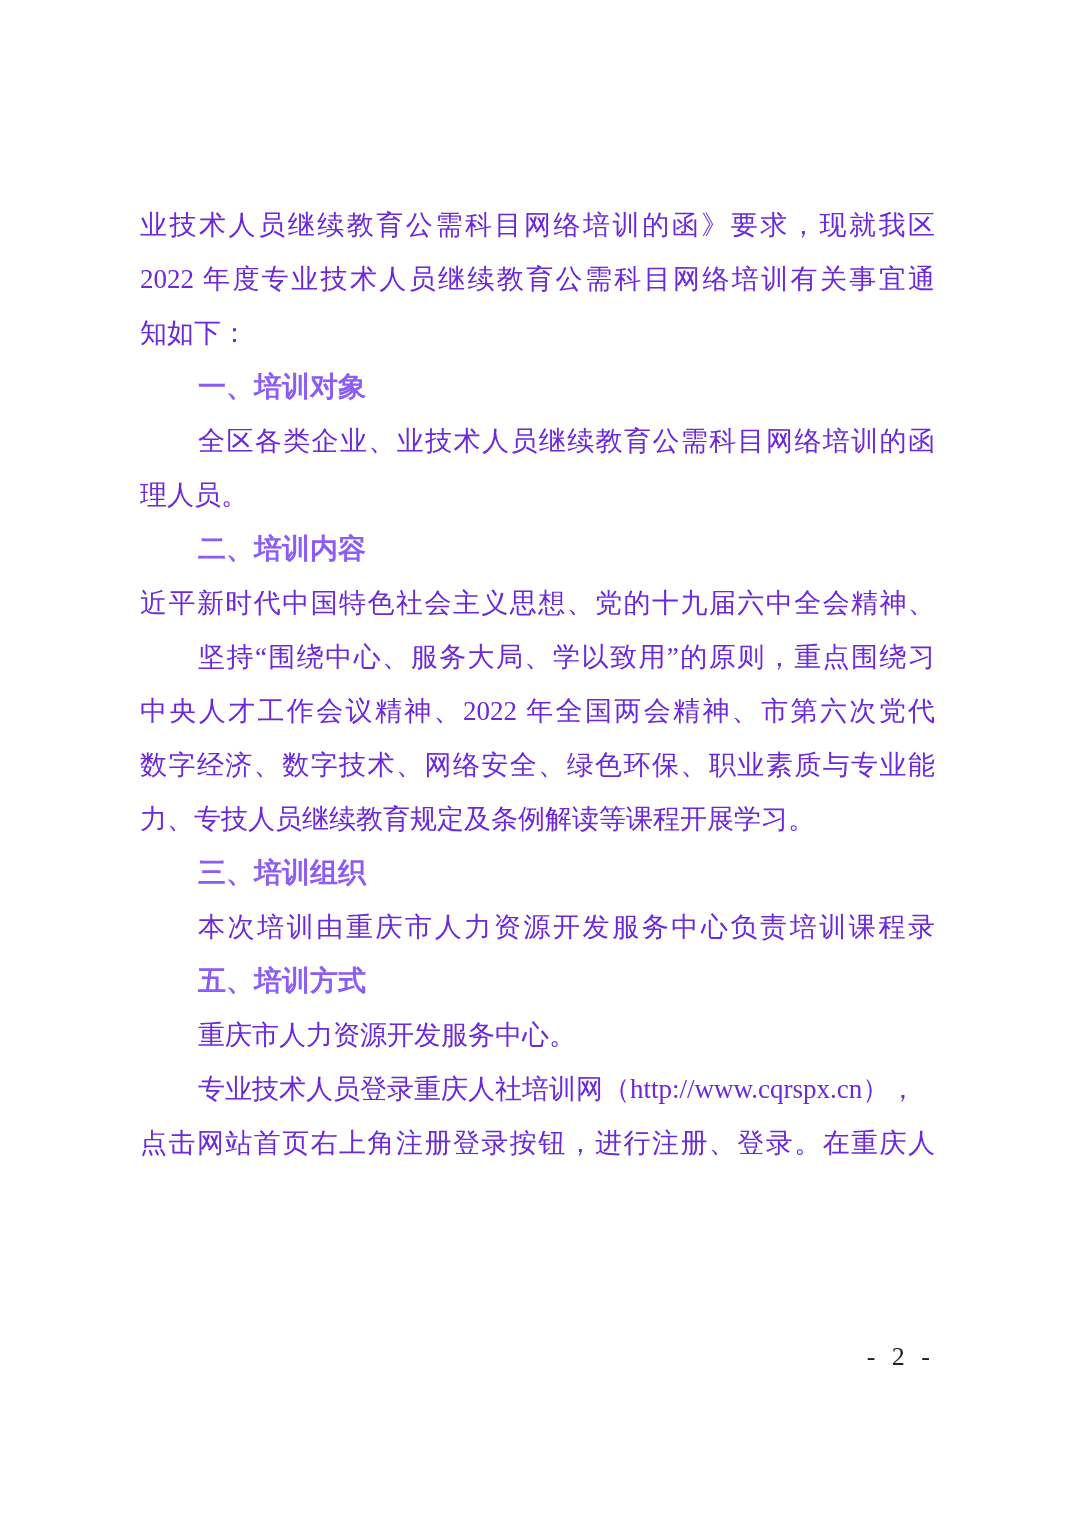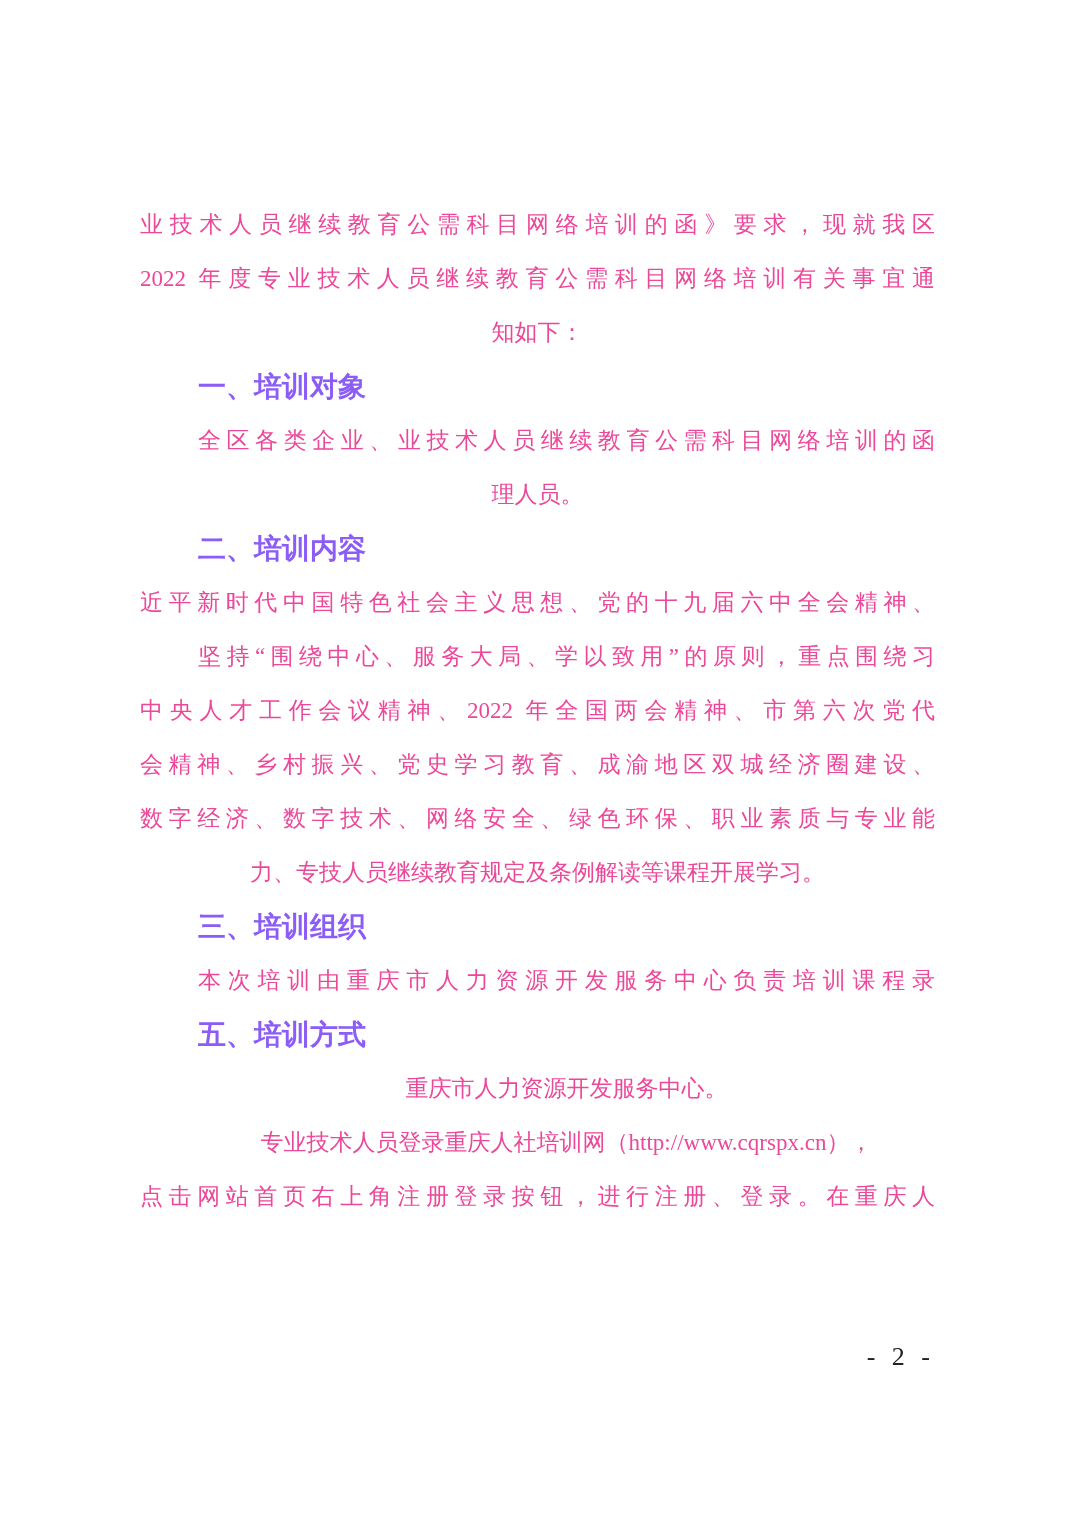--- a/index.html
+++ b/index.html
@@ -22,29 +22,28 @@
   }
   .document-lines {
     position: absolute;
     left: 140px;
     top: 198px;
     width: 795px;
   }
   .line {
     height: 54px;
     line-height: 54px;
-    font-size: 23px;
-    color: #ec4899;
+    font-size: 27px;
+    color: #6d28d9;
     white-space: normal;
     overflow: visible;
   }
   .line.body {
     font-family: "Liberation Serif", serif;
     font-weight: 400;
-    text-align: center;
   }
   .line.heading {
     font-family: "Liberation Sans", sans-serif;
     font-weight: 700;
     font-size: 28px;
     color: #8b5cf6;
   }
   .line.indent {
     padding-left: 58px;
   }
@@ -73,21 +72,20 @@
       <div class="line body justify">业技术人员继续教育公需科目网络培训的函》要求，现就我区</div>
       <div class="line body justify">2022 年度专业技术人员继续教育公需科目网络培训有关事宜通</div>
       <div class="line body">知如下：</div>
       <div class="line heading indent">一、培训对象</div>
       <div class="line body indent justify">全区各类企业、业技术人员继续教育公需科目网络培训的函</div>
       <div class="line body">理人员。</div>
       <div class="line heading indent">二、培训内容</div>
       <div class="line body justify">近平新时代中国特色社会主义思想、党的十九届六中全会精神、</div>
       <div class="line body indent justify">坚持“围绕中心、服务大局、学以致用”的原则，重点围绕习</div>
       <div class="line body justify">中央人才工作会议精神、2022 年全国两会精神、市第六次党代</div>
-      <div class="line body justify">会精神、乡村振兴、党史学习教育、成渝地区双城经济圈建设、</div>
       <div class="line body justify">数字经济、数字技术、网络安全、绿色环保、职业素质与专业能</div>
       <div class="line body">力、专技人员继续教育规定及条例解读等课程开展学习。</div>
       <div class="line heading indent">三、培训组织</div>
       <div class="line body indent justify">本次培训由重庆市人力资源开发服务中心负责培训课程录</div>
       <div class="line heading indent">五、培训方式</div>
       <div class="line body indent">重庆市人力资源开发服务中心。</div>
       <div class="line body indent nowrap">专业技术人员登录重庆人社培训网（http://www.cqrspx.cn），</div>
       <div class="line body justify">点击网站首页右上角注册登录按钮，进行注册、登录。在重庆人</div>
     </div>
   <div class="page-number">- 2 -</div>

